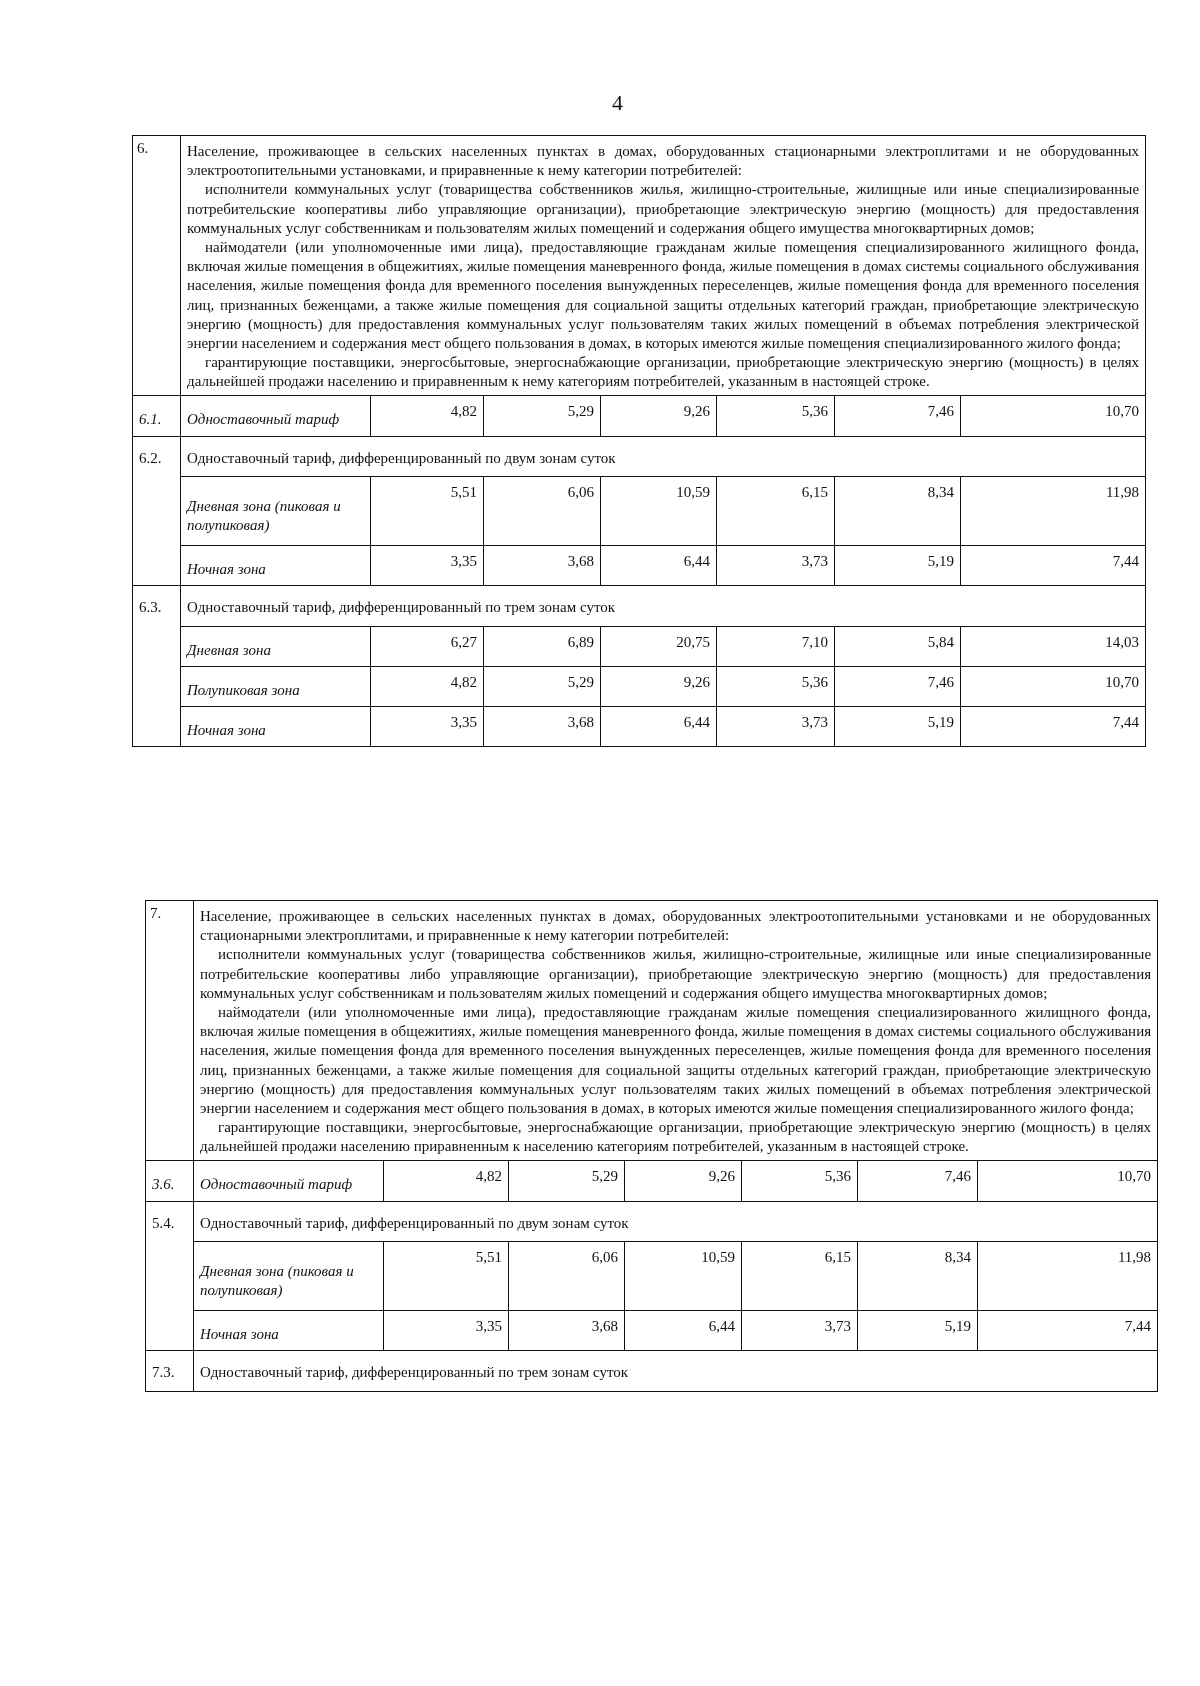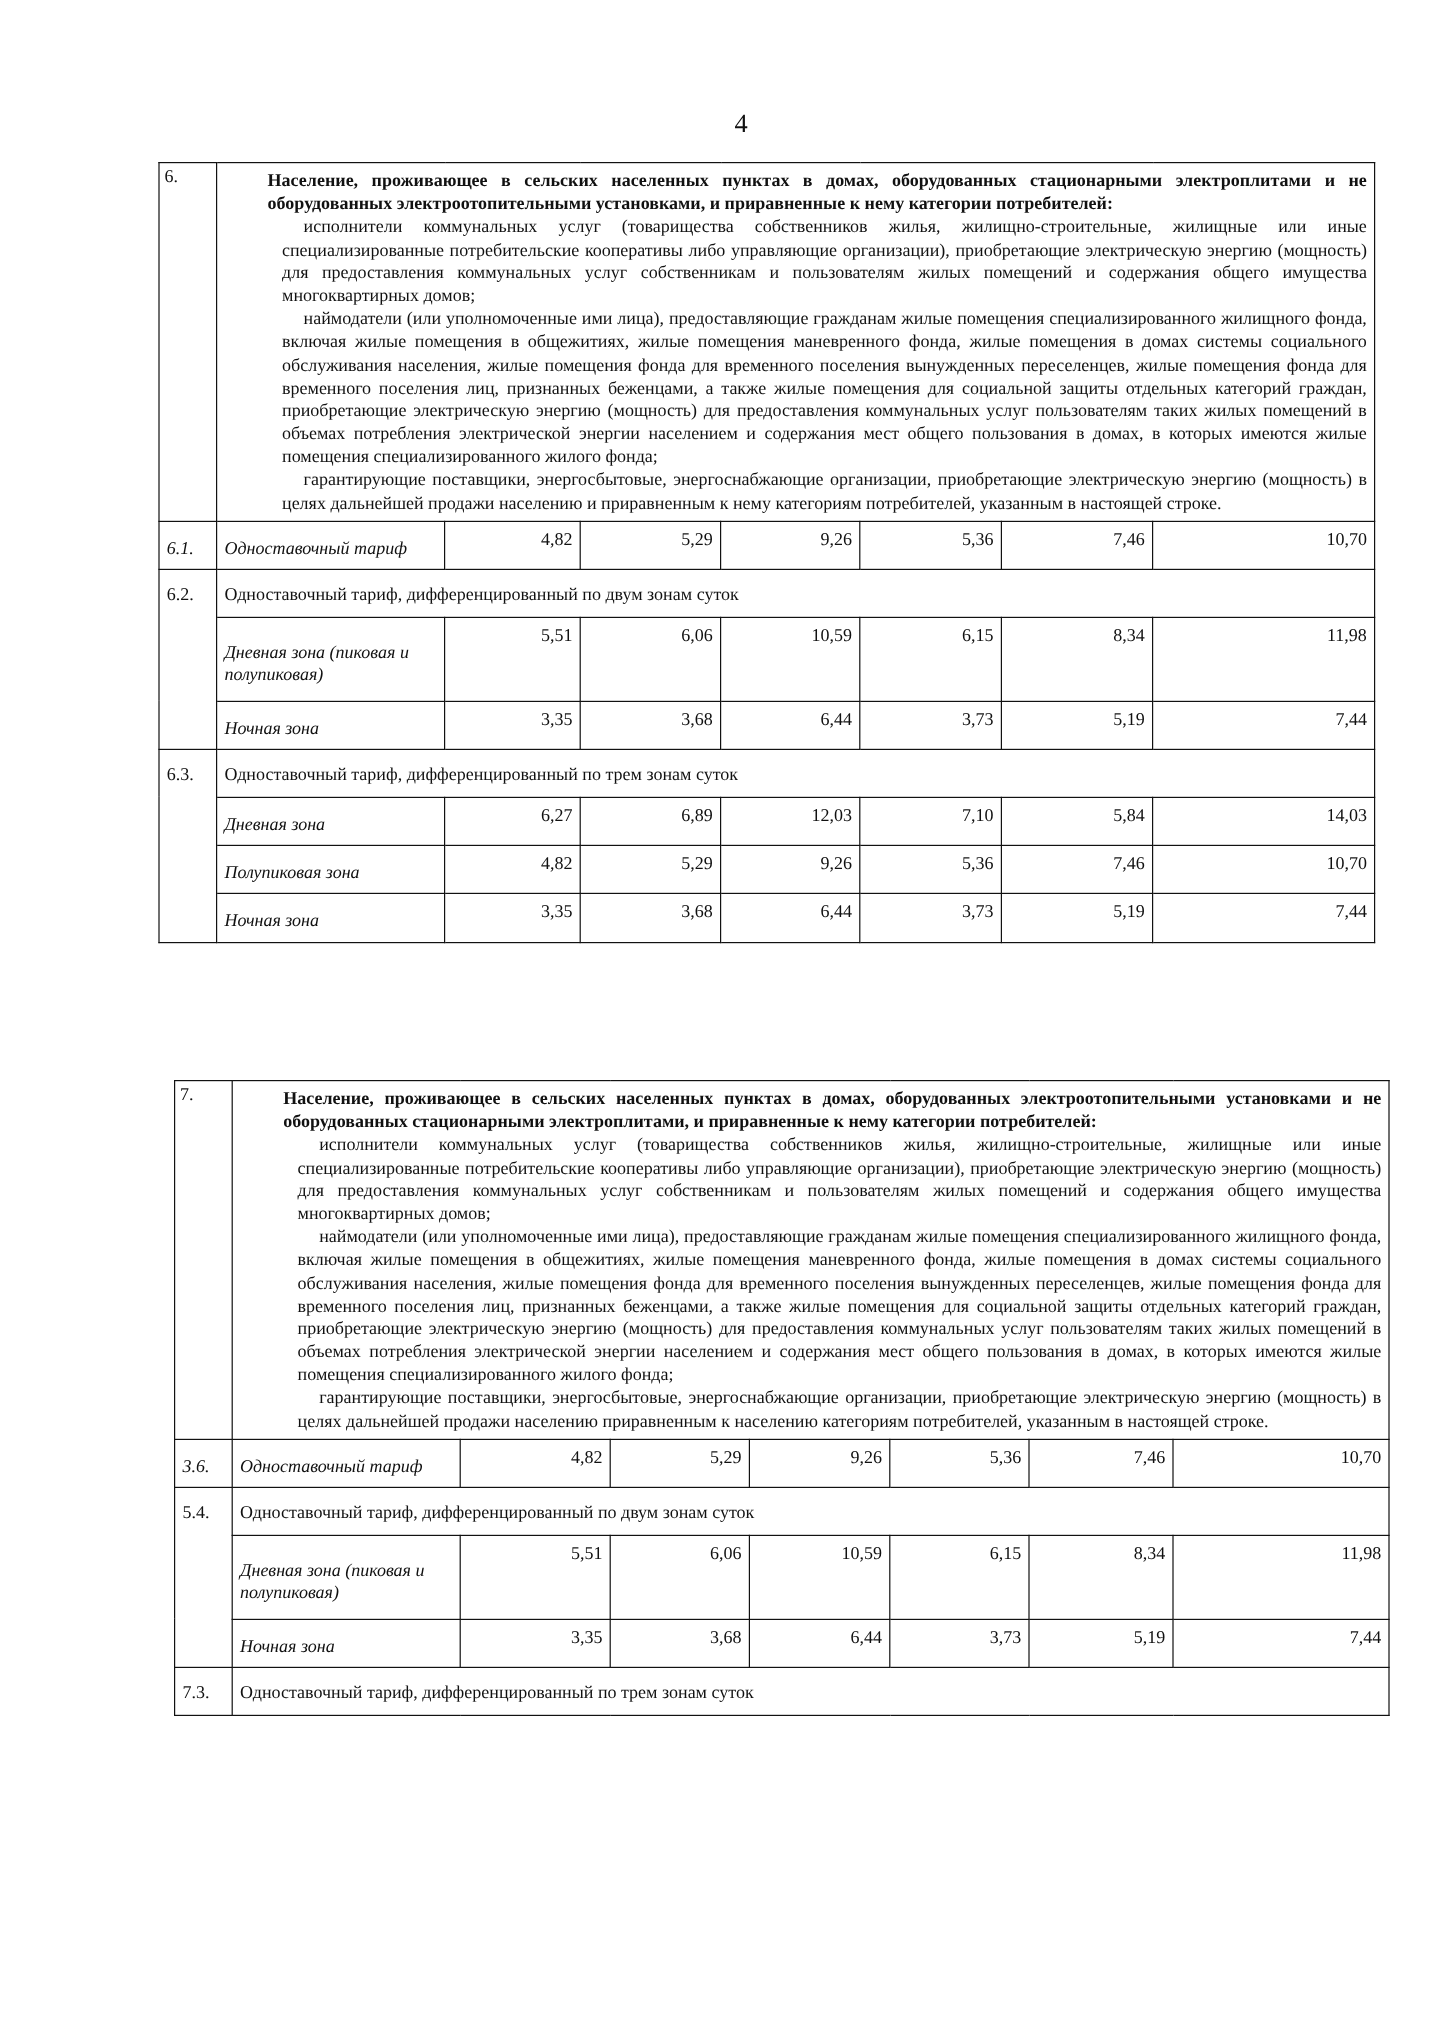--- a/index.html
+++ b/index.html
@@ -7,22 +7,22 @@
          font-family: "Liberation Serif", serif; color: #111; }
   .page-number { position: absolute; top: 90px; left: 0; width: 1235px; text-align: center;
                  font-size: 22px; }
   .doc-table { position: absolute; border-collapse: collapse; table-layout: fixed;
                font-size: 15px; line-height: 1.28; }
   .doc-table td { border: 1.5px solid #111; vertical-align: top; padding: 3px 5px; }
   .t1 { left: 132px; top: 135px; width: 1013px; }
   .t2 { left: 145px; top: 900px; width: 1012px; }
   .num { padding-left: 4px !important; }
   .desc { text-align: justify; padding: 6px 6px 4px 6px !important; }
-  .head { font-weight: bold; margin-left: 36px; }
-  .par { text-indent: 18px; margin-left: 48px; }
+  .head { font-weight: normal; }
+  .par { text-indent: 18px; }
   .lbl { padding: 14px 6px 6px 6px !important; font-style: italic; }
   .val { text-align: right; padding: 6px 6px !important; }
   .subhead { padding: 12px 6px 8px 6px !important; }
 </style>
 </head>
 <body>
 
 <div class="page-number">4</div>
 
 <table class="doc-table t1">
@@ -79,21 +79,21 @@
     <td class="val">7,44</td>
   </tr>
   <tr>
     <td class="num subhead" rowspan="4">6.3.</td>
     <td colspan="7" class="subhead">Одноставочный тариф, дифференцированный по трем зонам суток</td>
   </tr>
   <tr>
     <td class="lbl">Дневная зона</td>
     <td class="val">6,27</td>
     <td class="val">6,89</td>
-    <td class="val">12,03</td>
+    <td class="val">20,75</td>
     <td class="val">7,10</td>
     <td class="val">5,84</td>
     <td class="val">14,03</td>
   </tr>
   <tr>
     <td class="lbl">Полупиковая зона</td>
     <td class="val">4,82</td>
     <td class="val">5,29</td>
     <td class="val">9,26</td>
     <td class="val">5,36</td>

